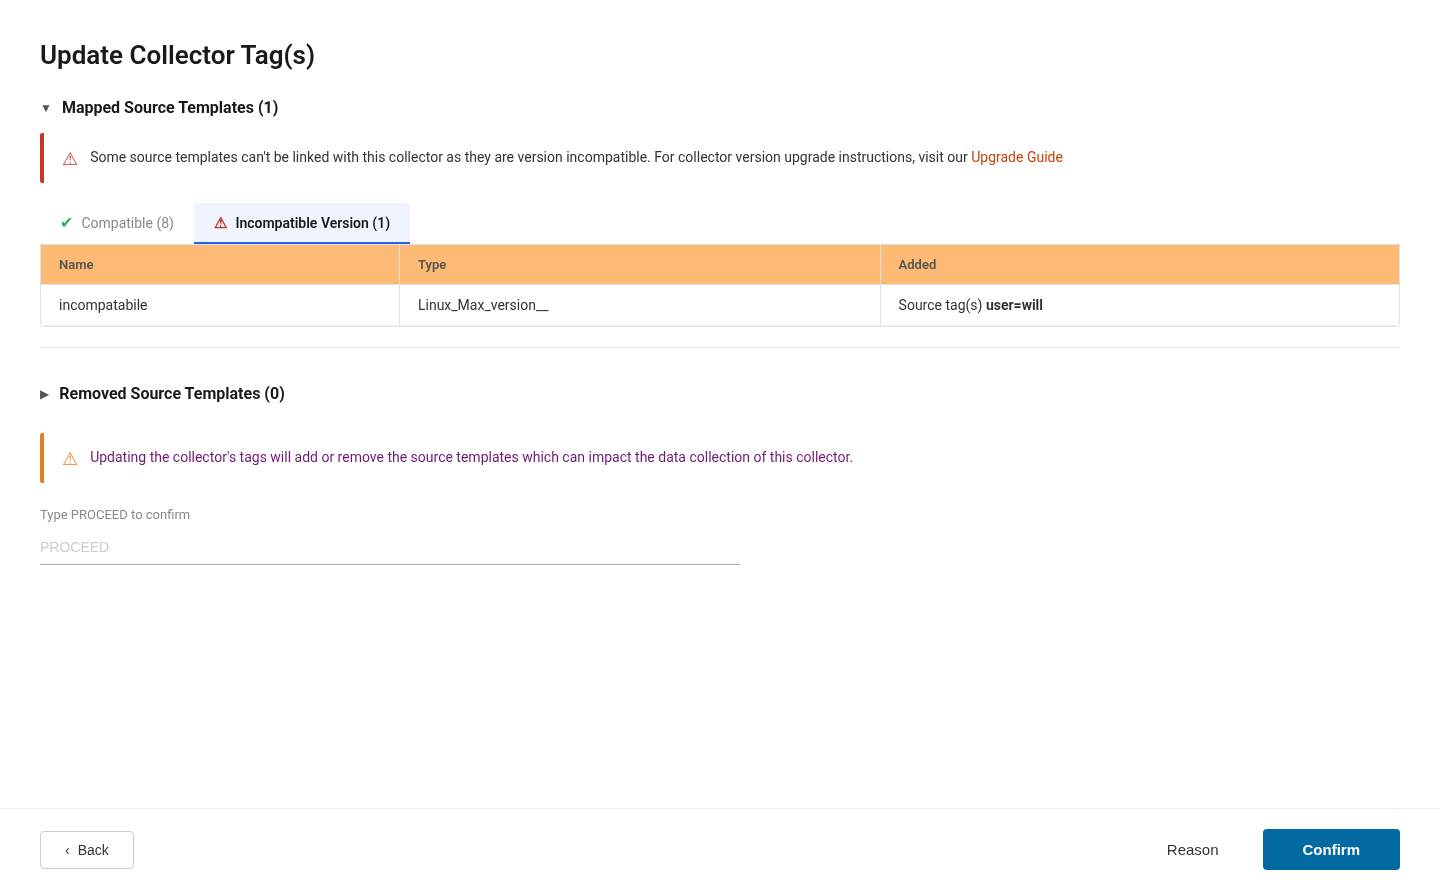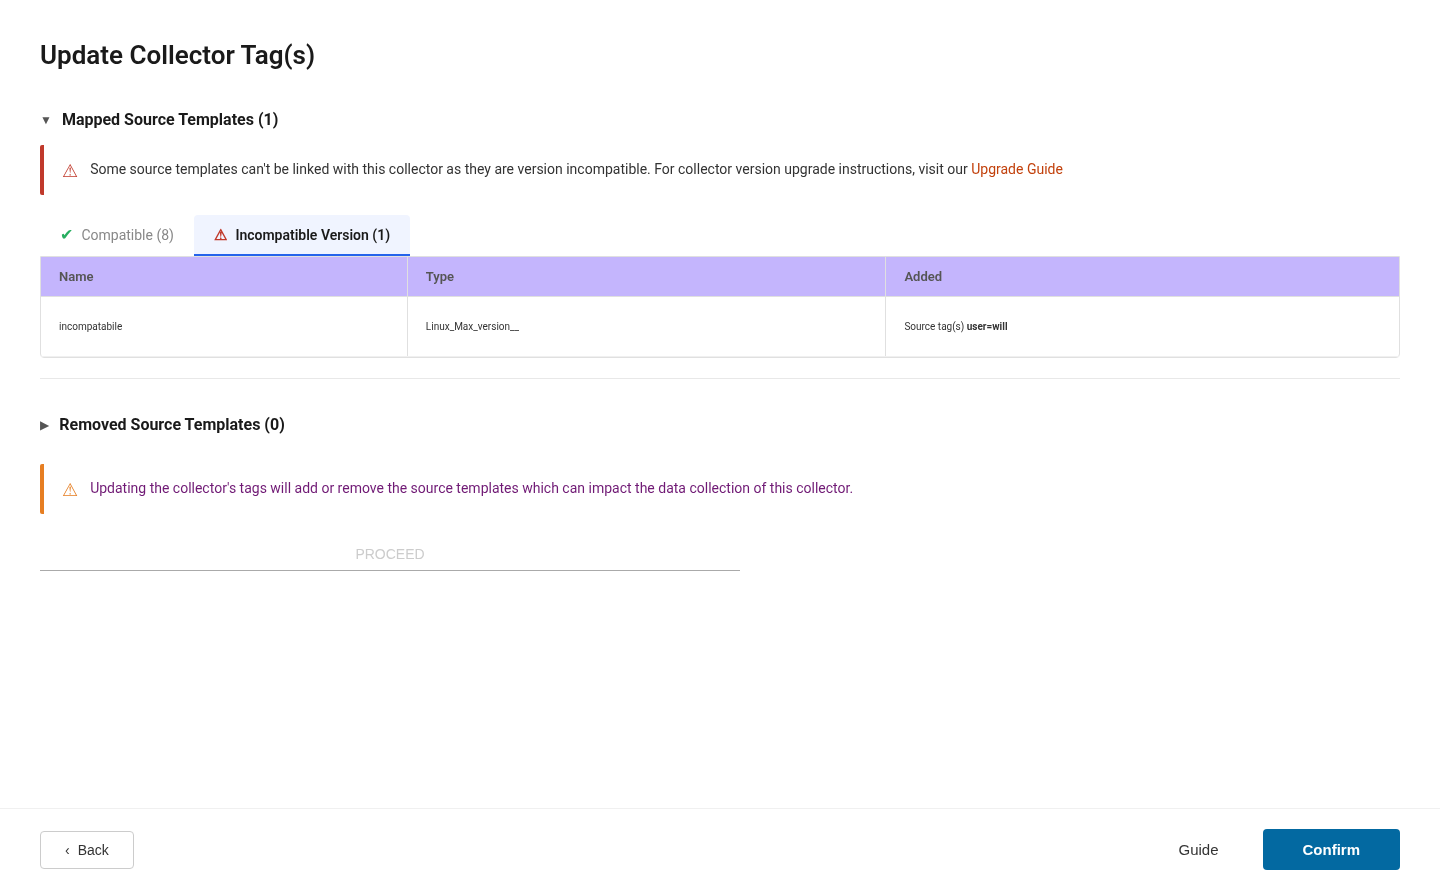--- a/index.html
+++ b/index.html
@@ -22,21 +22,21 @@
       padding: 40px 40px 0 40px;
       flex: 1;
       display: flex;
       flex-direction: column;
     }
 
     .page-title {
       font-size: 26px;
       font-weight: 600;
       color: #1a1a1a;
-      margin-bottom: 40px;
+      margin-bottom: 28px;
     }
 
     .section {
       margin-bottom: 20px;
     }
 
     .section-header {
       display: flex;
       align-items: center;
       gap: 10px;
@@ -128,35 +128,35 @@
       border: 1px solid #e0e0e0;
       border-radius: 0 0 4px 4px;
     }
 
     .table {
       width: 100%;
       border-collapse: collapse;
     }
 
     .table thead tr {
-      background: #c4b5fd;
+      background: #fdba74;
       border-bottom: 1px solid #e0e0e0;
     }
 
     .table th {
       text-align: left;
       padding: 12px 18px;
       font-size: 13px;
       font-weight: 600;
       color: #555;
     }
 
     .table td {
-      padding: 24px 18px;
-      font-size: 10px;
+      padding: 12px 18px;
+      font-size: 14px;
       color: #333;
       border-bottom: 1px solid #f0f0f0;
     }
 
     .table td:first-child {
       border-right: 1px solid #e0e0e0;
     }
 
     .table td:nth-child(2) {
       border-right: 1px solid #e0e0e0;
@@ -218,25 +218,24 @@
       font-size: 13px;
       color: #888;
       margin-bottom: 8px;
     }
 
     .proceed-input {
       width: 700px;
       border: none;
       border-bottom: 1px solid #aaa;
       padding: 8px 0;
-      font-size: 14px;
+      font-size: 16px;
       color: #701a75;
       outline: none;
       background: transparent;
-      text-align: center;
     }
 
     .proceed-input::placeholder {
       color: #ccc;
       font-size: 14px;
     }
 
     .footer {
       display: flex;
       justify-content: space-between;
@@ -352,26 +351,27 @@
       <span class="section-header-title">Removed Source Templates (0)</span>
     </div>
   </div>
 
   <div class="warning-banner">
     <span class="warning-icon">⚠</span>
     <span class="warning-text">Updating the collector's tags will add or remove the source templates which can impact the data collection of this collector.</span>
   </div>
 
   <div class="proceed-section">
+    <div class="proceed-label">Type PROCEED to confirm</div>
     <input type="text" class="proceed-input" placeholder="PROCEED" style="">
   </div>
 </div>
 
 <div class="footer">
   <button class="back-button">
     <span>‹</span>
     <span>Back</span>
   </button>
   <div class="footer-right">
-    <button class="cancel-button">Guide</button>
+    <button class="cancel-button">Reason</button>
     <button class="confirm-button">Confirm</button>
   </div>
 </div>
 
 </body></html>

